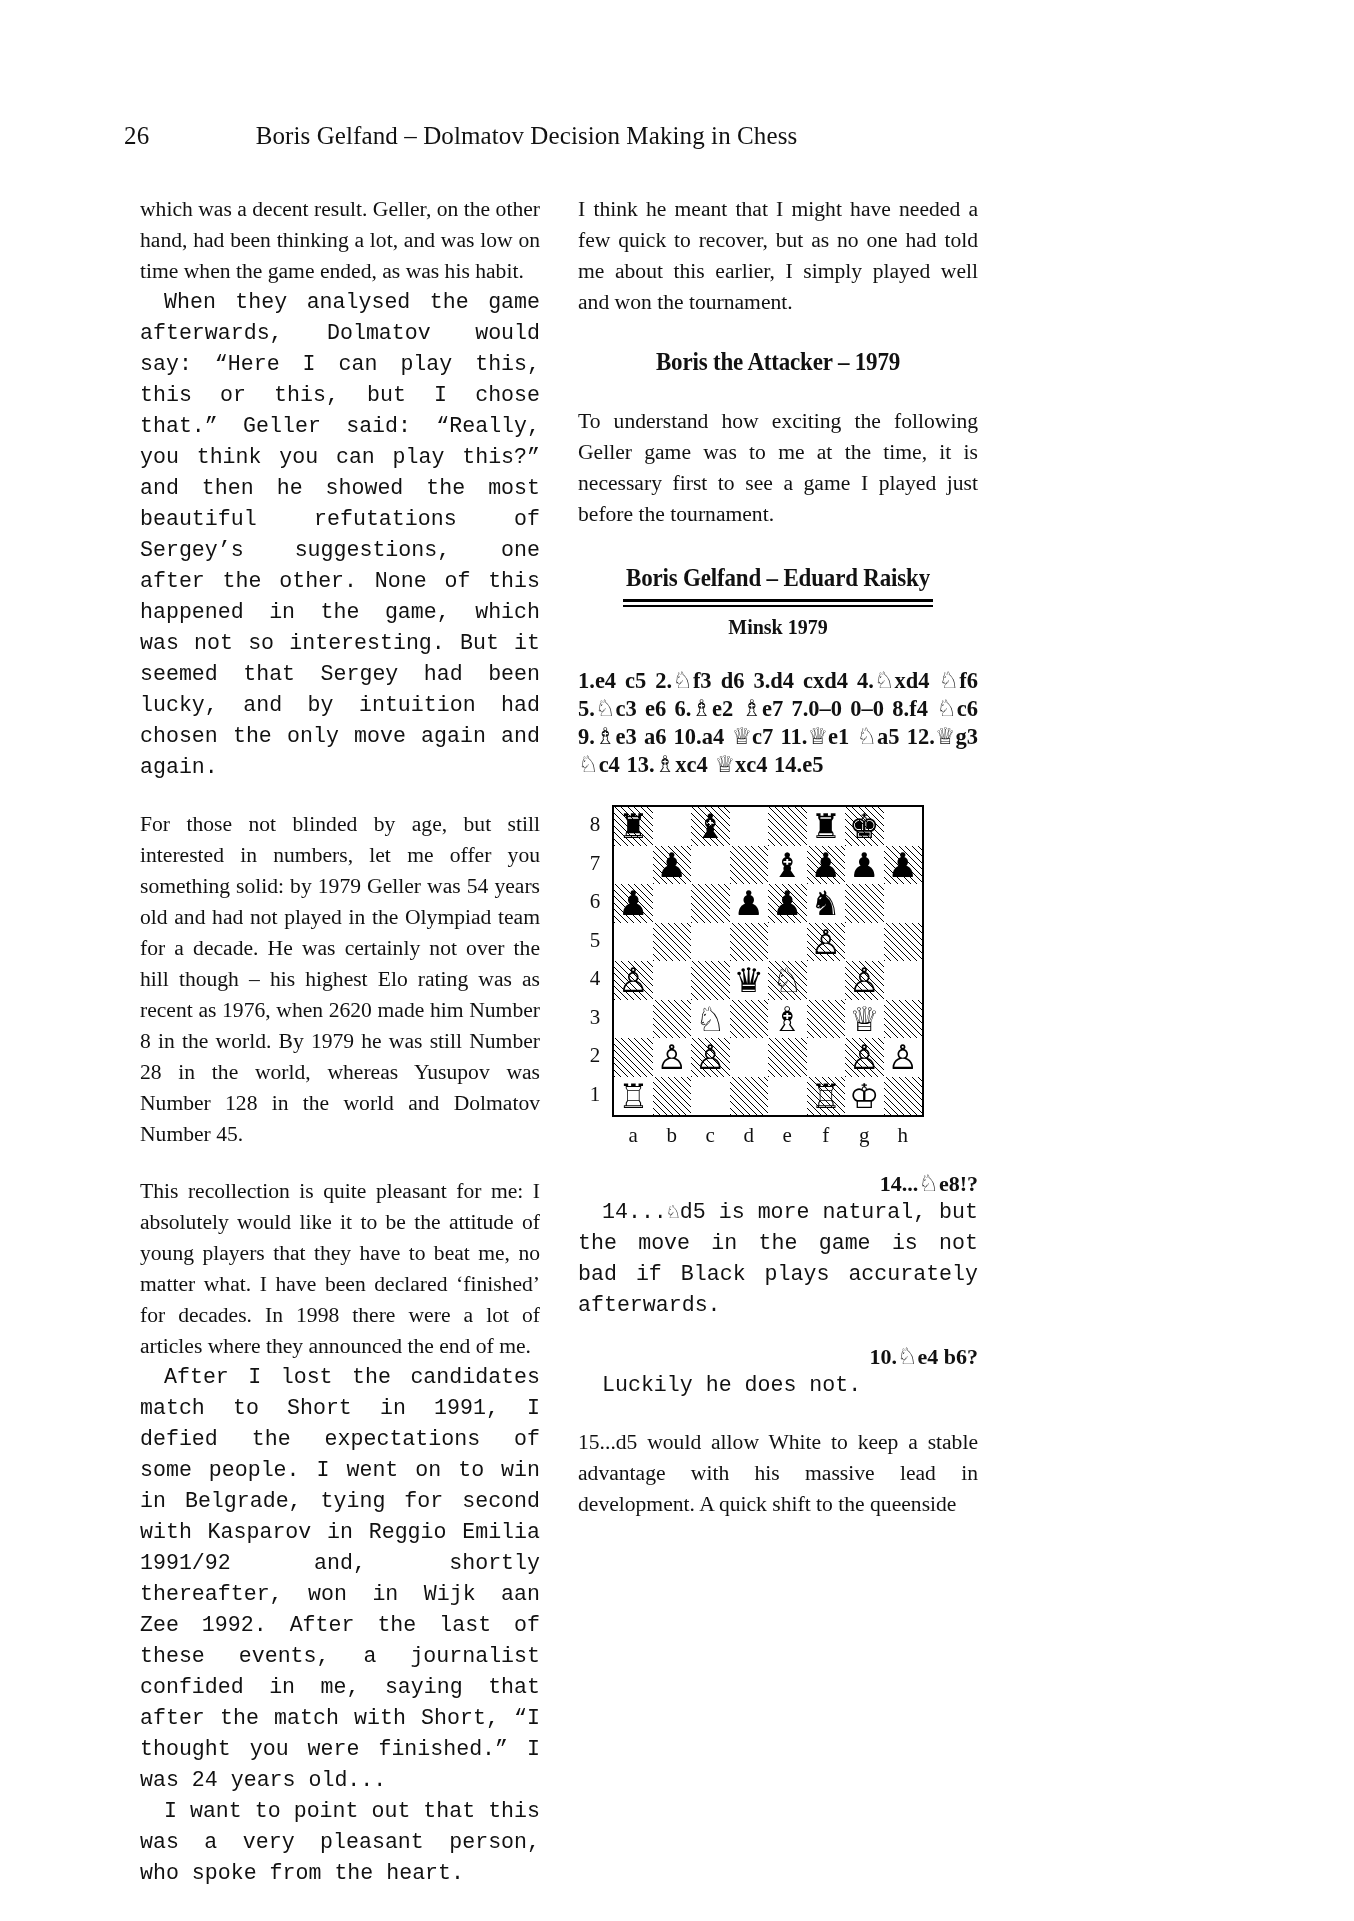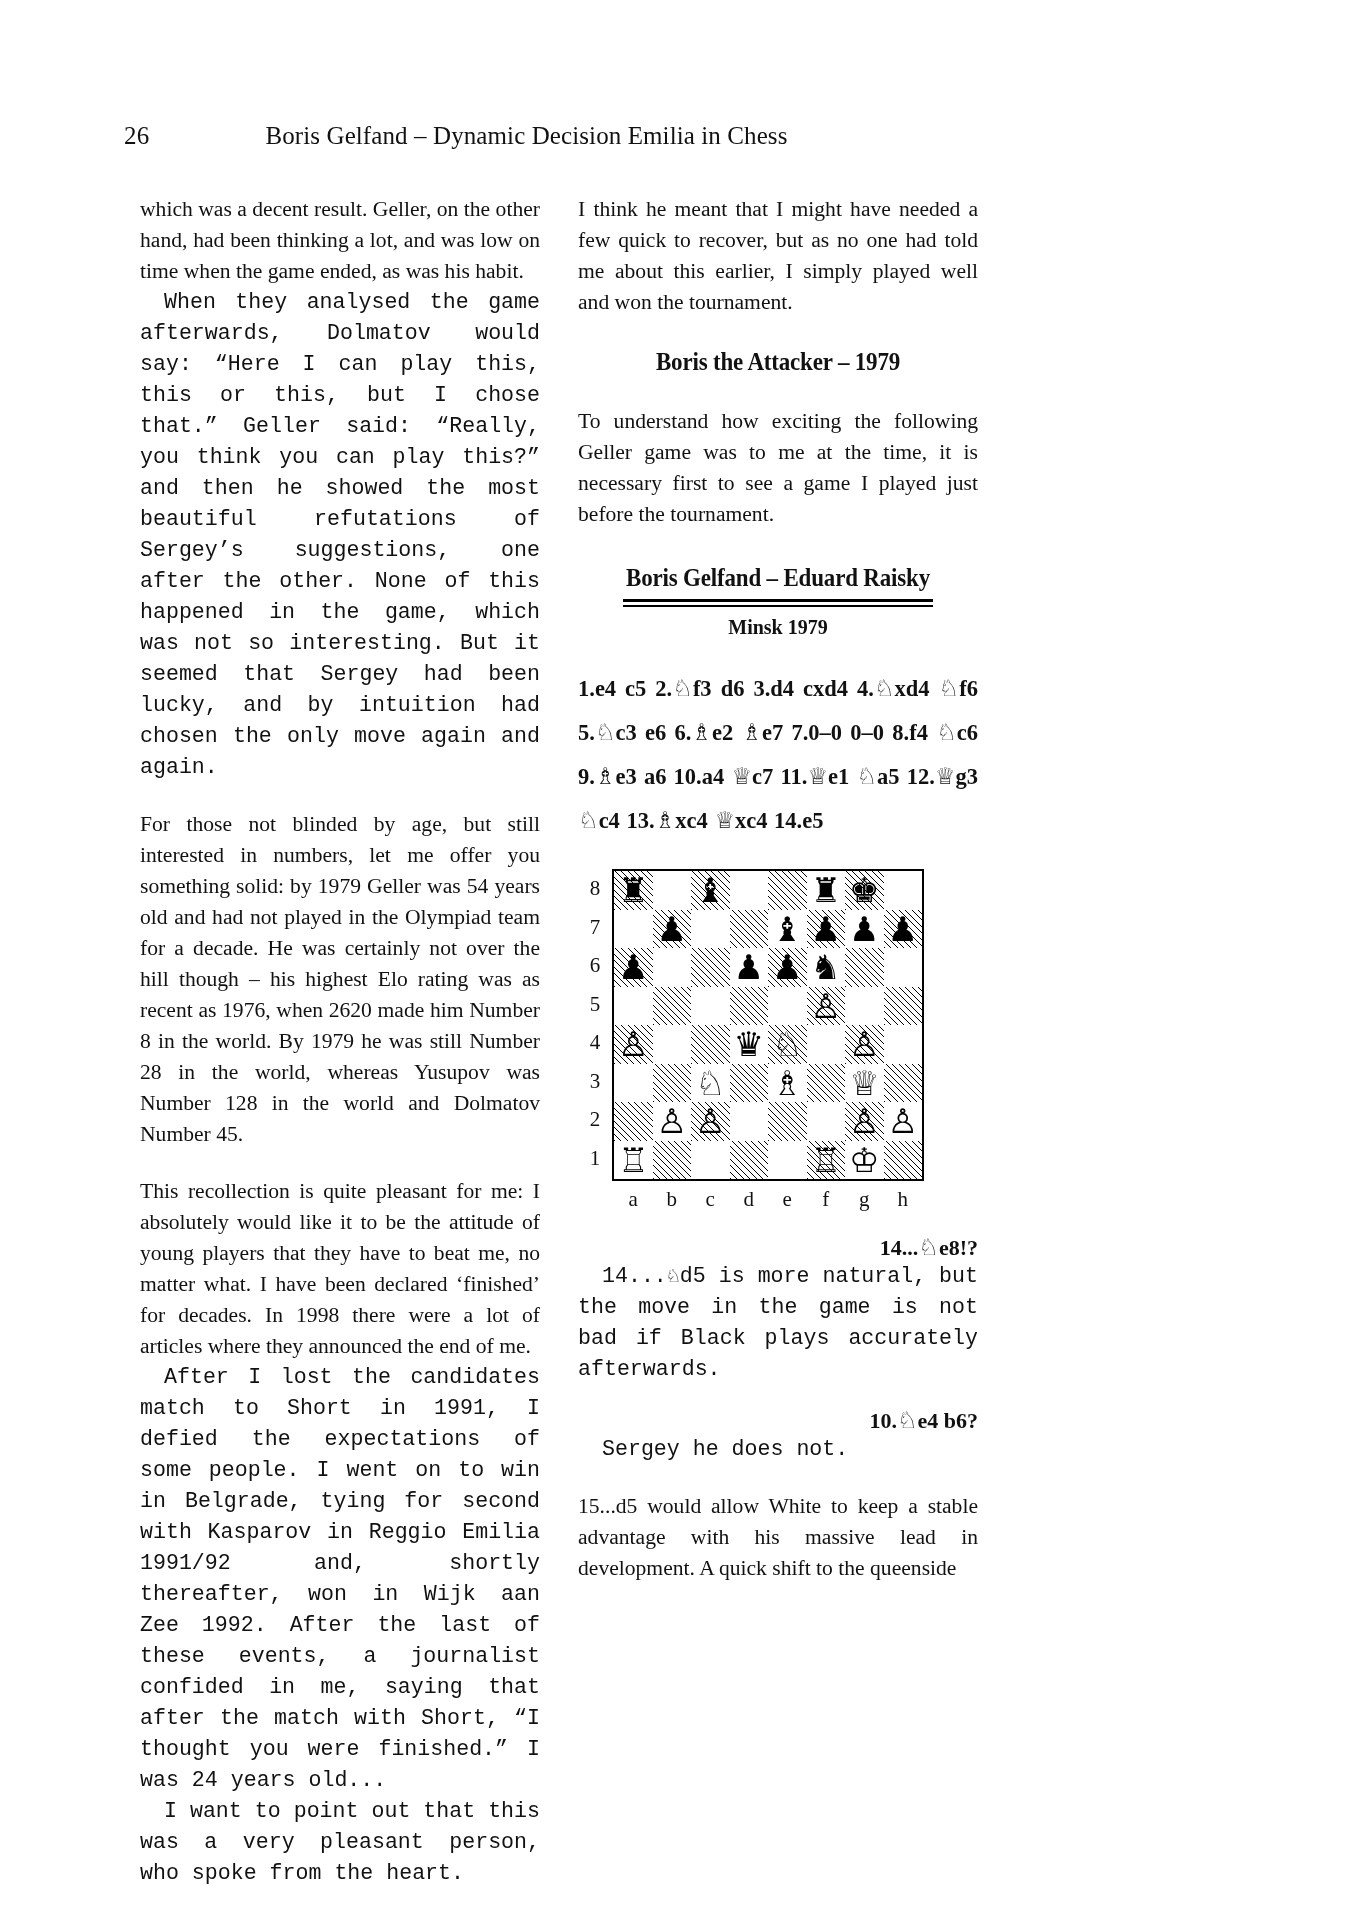--- a/index.html
+++ b/index.html
@@ -77,21 +77,21 @@
     margin:9px 0 0 0;
     text-align:center;
     font-size:20px;
     font-weight:bold;
   }
 
   
   .moves {
     margin:28px 0 0 0;
     font-size:22.5px;
-    line-height:44px;
+    line-height:28px;
     font-weight:bold;
     text-align:justify;
     word-spacing:1px;
   }
   .moves .fig { font-weight:normal; font-size:23px; }
 
   .movehead {
     margin:22px 0 0 0;
     font-size:22px;
     font-weight:bold;
@@ -144,21 +144,21 @@
   }
   .files div { text-align:center; font-size:21px; }
 </style>
 </head>
 <body>
 
 <div class="page">
 
   <div class="runhead">
     <span class="folio">26</span>
-    <span class="title">Boris Gelfand – Dynamic Decision Emilia in Chess</span>
+    <span class="title">Boris Gelfand – Dolmatov Decision Making in Chess</span>
   </div>
 
   <div class="col col-left">
     <p class="body">which was a decent result. Geller, on the other hand, had been thinking a lot, and was low on time when the game ended, as was his habit.</p>
     <p class="body indent">When they analysed the game afterwards, Dolmatov would say: “Here I can play this, this or this, but I chose that.” Geller said: “Really, you think you can play this?” and then he showed the most beautiful refutations of Sergey’s suggestions, one after the other. None of this happened in the game, which was not so interesting. But it seemed that Sergey had been lucky, and by intuition had chosen the only move again and again.</p>
     <p class="body gap">For those not blinded by age, but still interested in numbers, let me offer you something solid: by 1979 Geller was 54 years old and had not played in the Olympiad team for a decade. He was certainly not over the hill though – his highest Elo rating was as recent as 1976, when 2620 made him Number 8 in the world. By 1979 he was still Number 28 in the world, whereas Yusupov was Number 128 in the world and Dolmatov Number 45.</p>
     <p class="body gap">This recollection is quite pleasant for me: I absolutely would like it to be the attitude of young players that they have to beat me, no matter what. I have been declared ‘finished’ for decades. In 1998 there were a lot of articles where they announced the end of me.</p>
     <p class="body indent">After I lost the candidates match to Short in 1991, I defied the expectations of some people. I went on to win in Belgrade, tying for second with Kasparov in Reggio Emilia 1991/92 and, shortly thereafter, won in Wijk aan Zee 1992. After the last of these events, a journalist confided in me, saying that after the match with Short, “I thought you were finished.” I was 24 years old...</p>
     <p class="body indent">I want to point out that this was a very pleasant person, who spoke from the heart.</p>
   </div>
@@ -325,18 +325,18 @@
           <div>f</div>
           <div>g</div>
           <div>h</div>
         </div>
     </div>
 
     <div class="movehead" id="move14"><span>14...</span><span class="fig">♘</span><span>e8!?</span></div>
     <p class="body indent" id="note14"><span>14...</span><span class="fig">♘</span><span>d5 is more natural, but the move in the game is not bad if Black plays accurately afterwards.</span></p>
 
     <div class="movehead" id="move15"><span>10.</span><span class="fig">♘</span><span>e4 b6?</span></div>
-    <p class="body indent">Sergey he does not.</p>
+    <p class="body indent">Luckily he does not.</p>
 
     <p class="body gap">15...d5 would allow White to keep a stable advantage with his massive lead in development. A quick shift to the queenside</p>
   </div>
 
 </div>
 
 </body></html>

